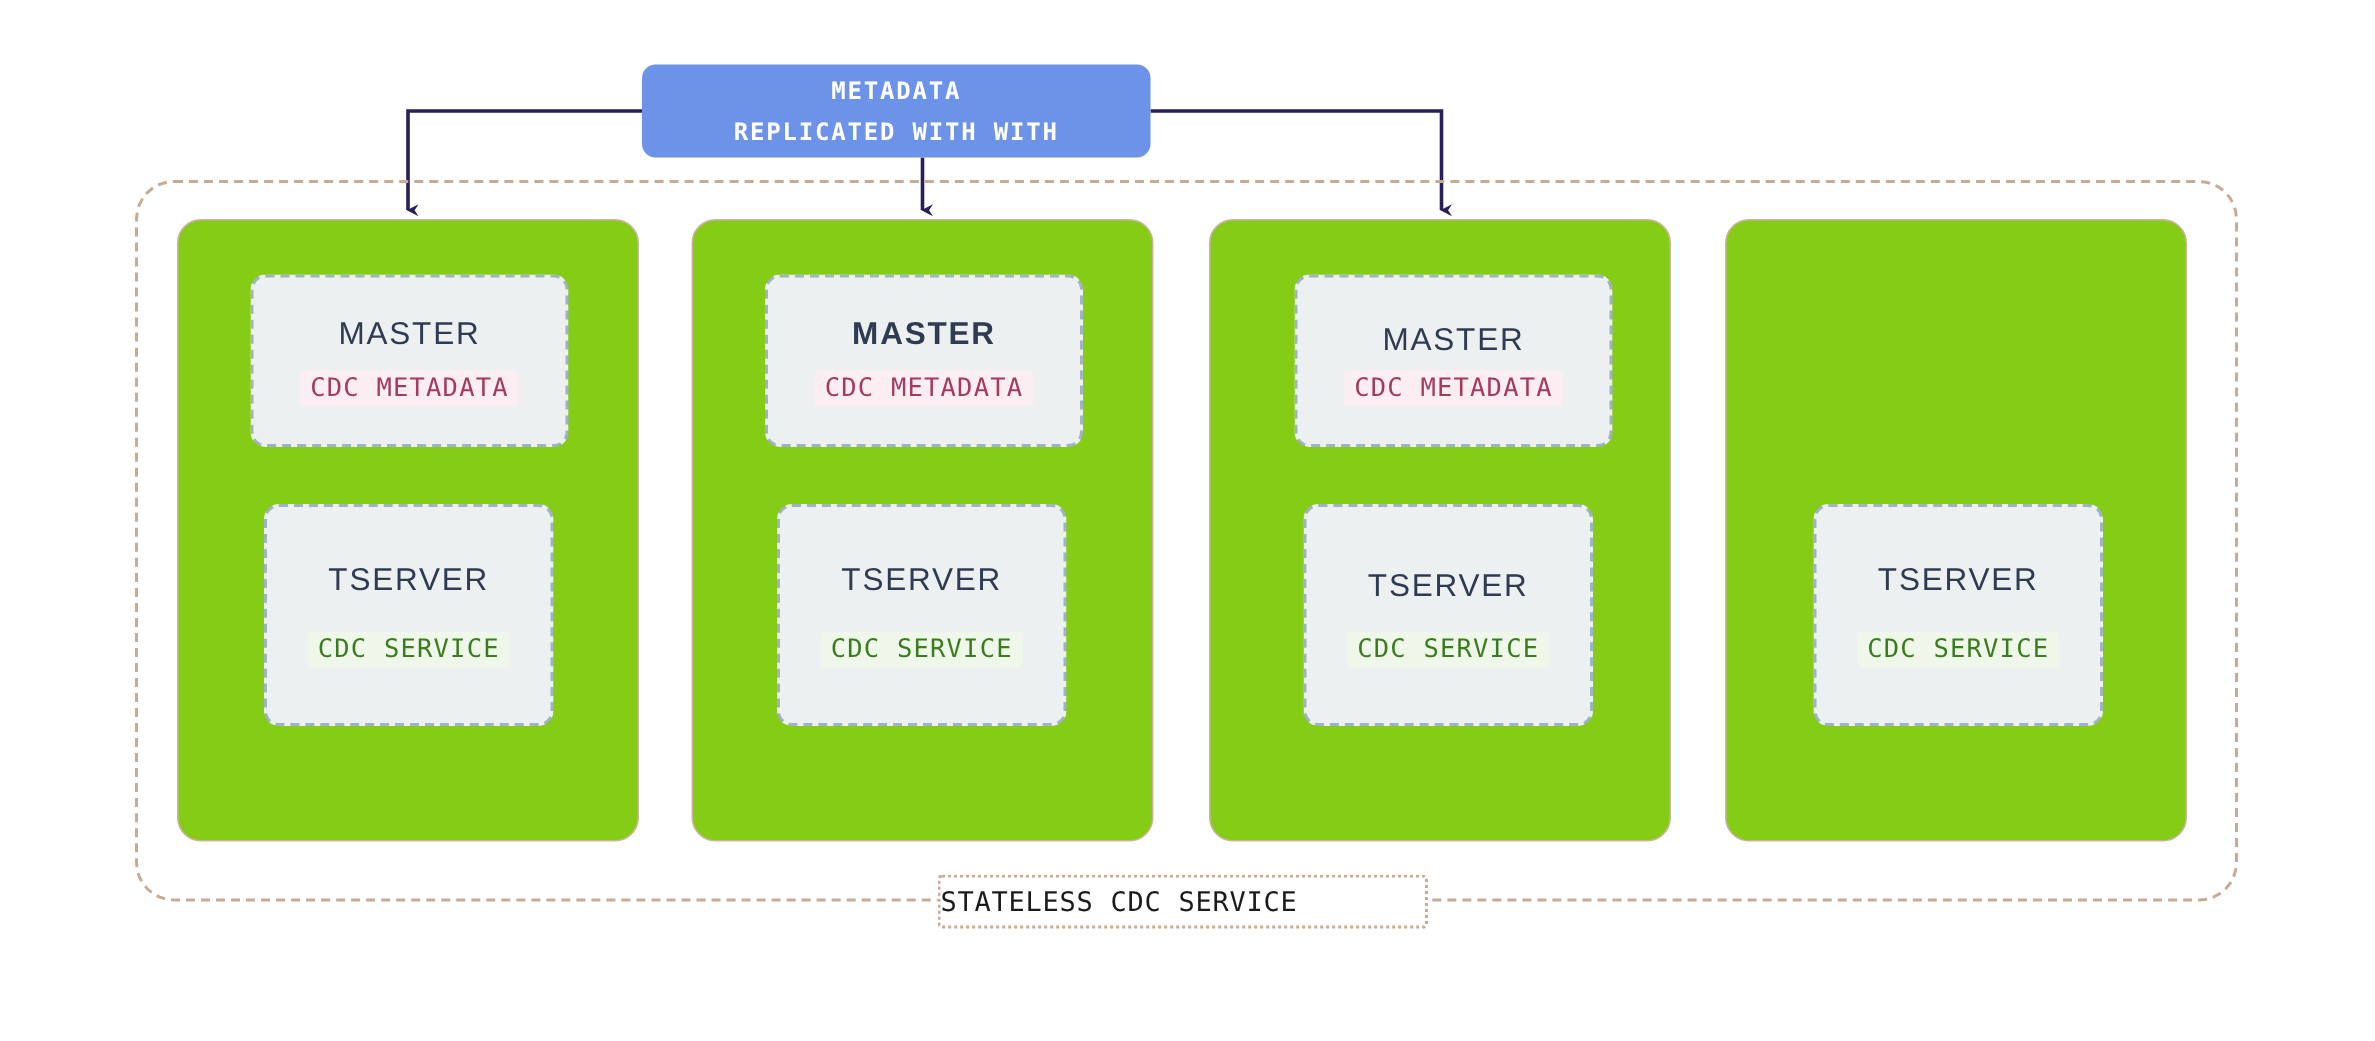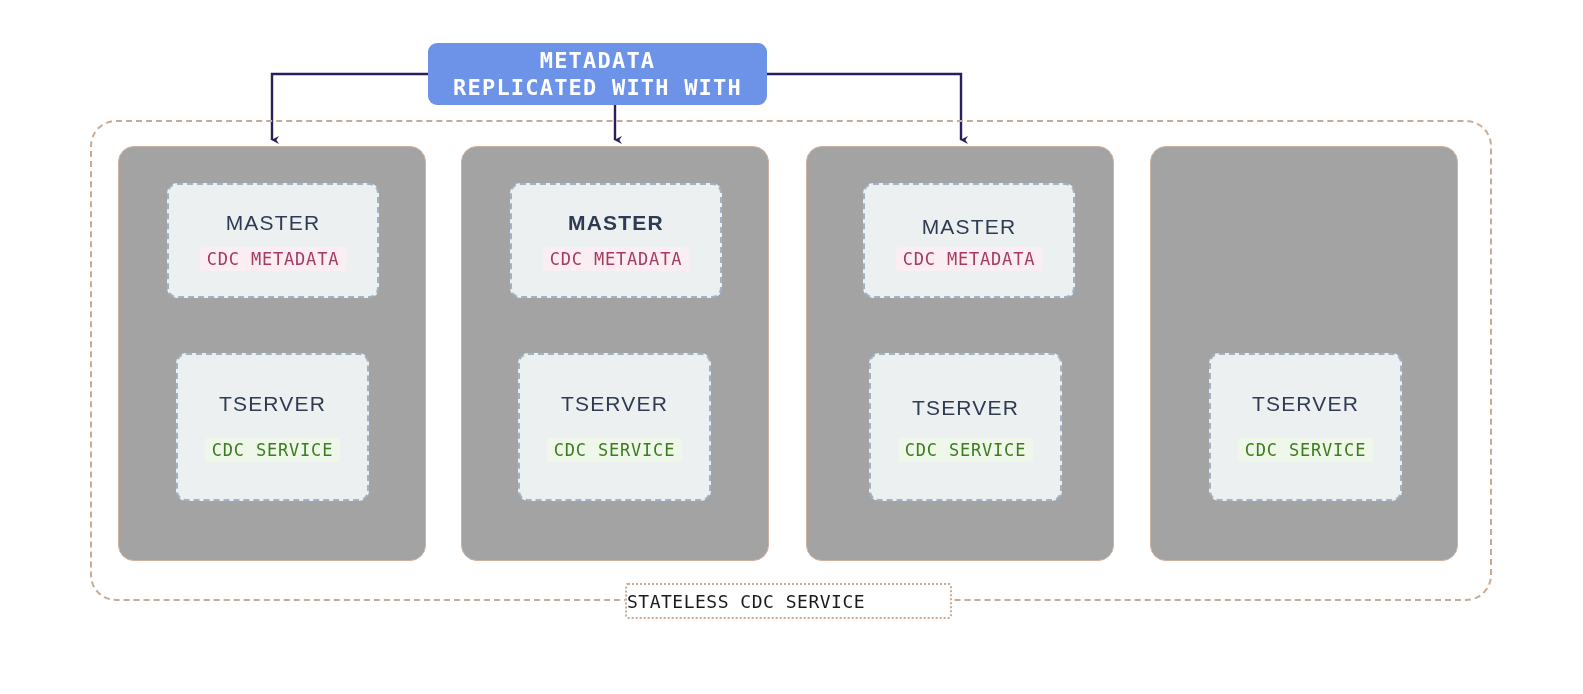--- a/index.html
+++ b/index.html
@@ -38,21 +38,21 @@
     border-radius: 9px;
     display: flex;
     flex-direction: column;
     align-items: center;
     justify-content: center;
     z-index: 5;
   }
   #metadata-box .mline {
     font-family: "DejaVu Sans Mono", monospace;
     font-weight: bold;
-    font-size: 22px;
+    font-size: 16px;
     letter-spacing: 1.2px;
     color: #ffffff;
     line-height: 27px;
     white-space: nowrap;
   }
 
   
   #stateless-region {
     position: absolute;
     left: 90px;
@@ -86,21 +86,21 @@
     color: #1b1b1b;
     white-space: nowrap;
   }
 
   
   .node-card {
     position: absolute;
     top: 146px;
     width: 308px;
     height: 415px;
-    background: #a3a3a3;
+    background: #84cc16;
     border: 1.6px solid #cdb29f;
     border-radius: 16px;
     box-sizing: border-box;
     z-index: 2;
   }
   #node-card-1 { left: 118px; }
   #node-card-2 { left: 461px; }
   #node-card-3 { left: 806px; }
   #node-card-4 { left: 1150px; }
 
@@ -152,21 +152,21 @@
     top: 36px;
   }
   #master-1 { left: 48px; }
   #master-2 { left: 48px; }
   #master-3 { left: 56px; }
 
   
   .tserver-box {
     width: 193px;
     height: 148px;
-    top: 206px;
+    top: 189px;
   }
   #tserver-1 { left: 57px; }
   #tserver-2 { left: 56px; }
   #tserver-3 { left: 62px; }
   #tserver-4 { left: 58px; }
 
   .tserver-box .proc-tag { margin-top: 22px; }
   #master-3 .proc-title, #tserver-3 .proc-title { position: relative; top: 4px; }
 </style>
 </head>

